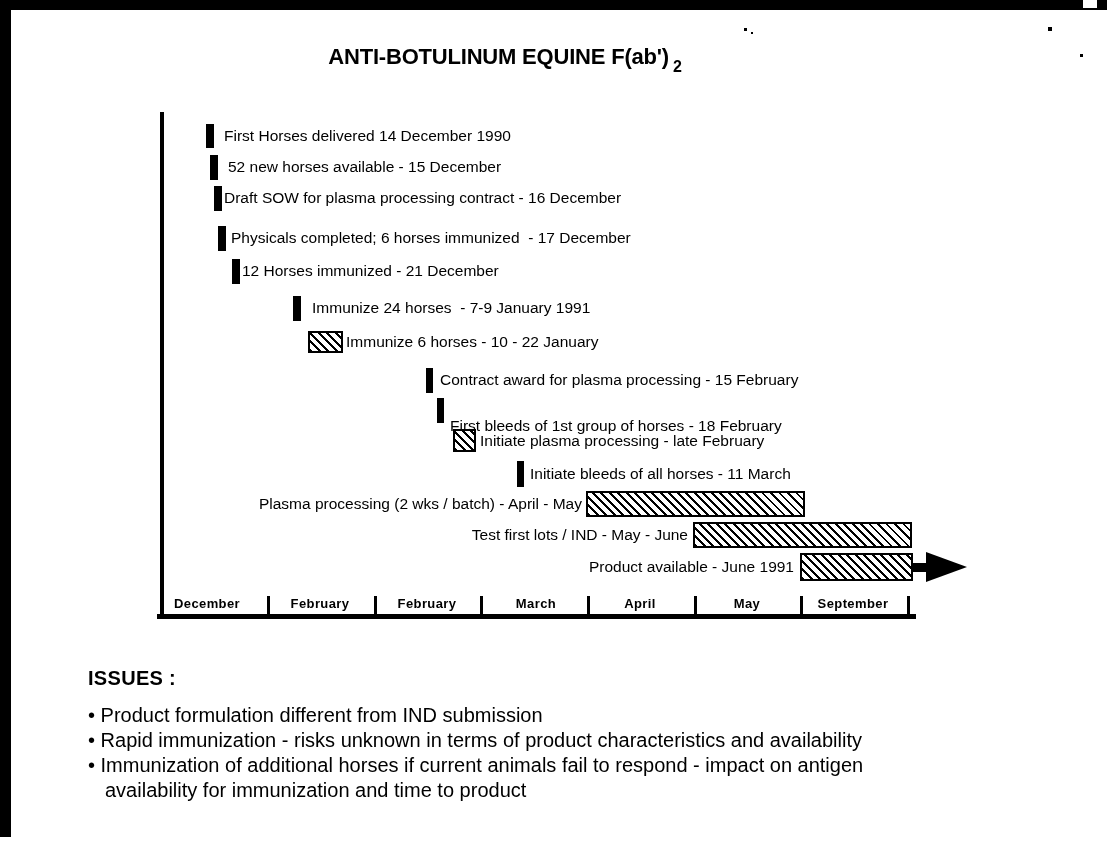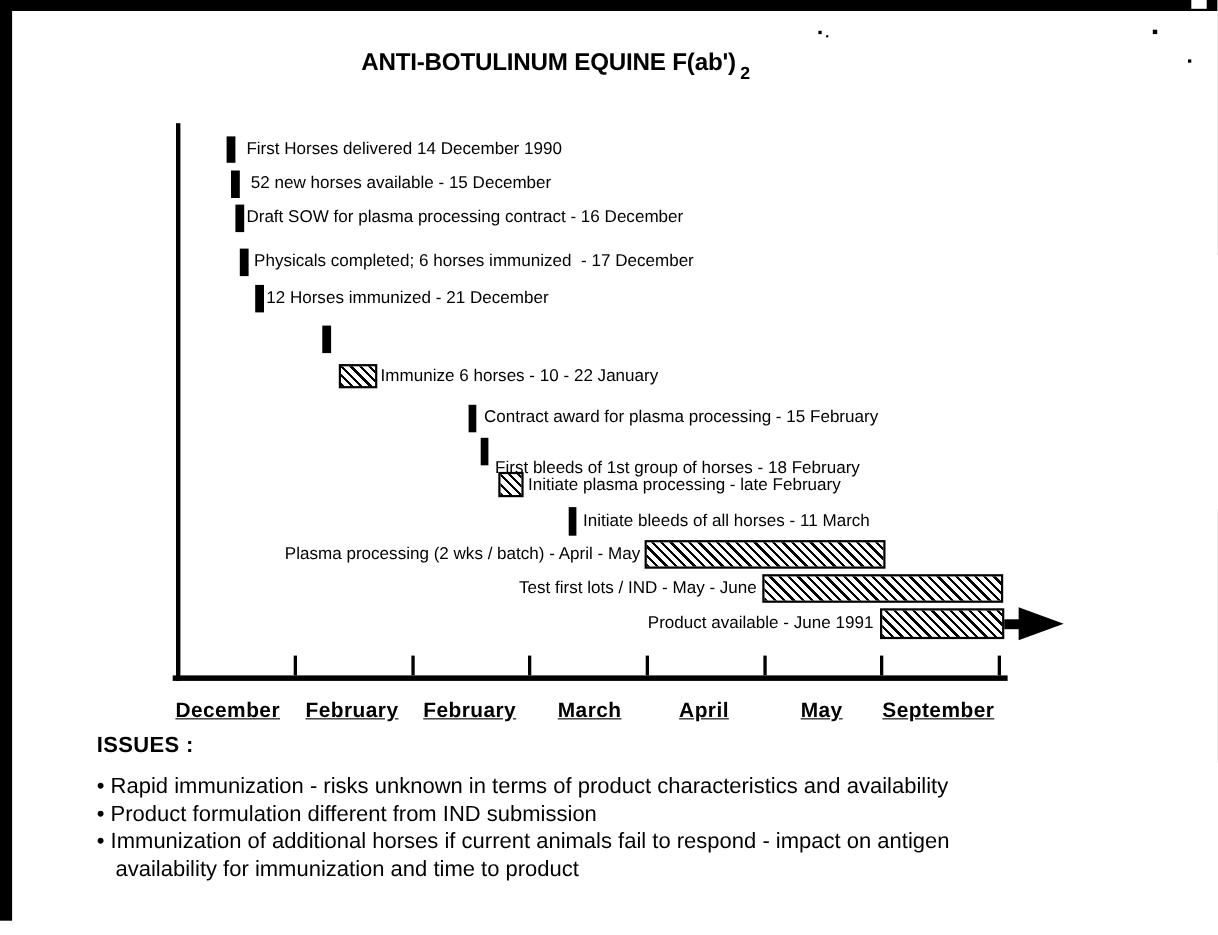--- a/index.html
+++ b/index.html
@@ -11,22 +11,22 @@
   .artifact { position:absolute; background:#000; }
   .artifact.white { background:#fff; }
   #title {
     position:absolute; top:44px; left:505px; transform:translateX(-50%);
     font-size:22px; font-weight:bold; white-space:pre; letter-spacing:-0.2px;
   }
   #title .sub { font-size:16px; position:relative; top:8px; margin-left:4px; font-weight:bold; }
   .axis-line { position:absolute; background:#000; }
   .axis-tick { position:absolute; width:3px; height:18px; background:#000; }
   .month-label {
-    position:absolute; top:636px; transform:translateX(-50%);
-    font-size:19px; font-weight:bold; letter-spacing:0.4px; white-space:pre;text-decoration:underline;
+    position:absolute; top:596px; transform:translateX(-50%);
+    font-size:13px; font-weight:bold; letter-spacing:0.4px; white-space:pre;
   }
   #task-layer { position:absolute; left:0; top:0; width:1107px; height:604px; }
   .tick-marker { position:absolute; background:#000; }
   .bar-marker {
     position:absolute; border:2.5px solid #000;
     background:repeating-linear-gradient(45deg,#000 0,#000 2px,#fff 2px,#fff 6px);
   }
   .task-label {
     position:absolute; font-size:15.5px; white-space:pre; transform:translateY(-50%);
   }
@@ -79,20 +79,21 @@
       <div class="task-label" style="top: 136px; left: 224px;">First Horses delivered 14 December 1990</div>
       <div class="tick-marker" style="left: 210px; top: 155px; width: 8px; height: 25px;"></div>
       <div class="task-label" style="top: 167px; left: 228px;">52 new horses available - 15 December</div>
       <div class="tick-marker" style="left: 214px; top: 186px; width: 8px; height: 25px;"></div>
       <div class="task-label" style="top: 198px; left: 224px;">Draft SOW for plasma processing contract - 16 December</div>
       <div class="tick-marker" style="left: 218px; top: 226px; width: 8px; height: 25px;"></div>
       <div class="task-label" style="top: 238px; left: 231px;">Physicals completed; 6 horses immunized  - 17 December</div>
       <div class="tick-marker" style="left: 232px; top: 259px; width: 8px; height: 25px;"></div>
       <div class="task-label" style="top: 271px; left: 242px; text-align: center;">12 Horses immunized - 21 December</div>
       <div class="tick-marker" style="left: 293px; top: 296px; width: 8px; height: 25px;"></div>
+      <div class="task-label" style="top: 308px; left: 312px;">Immunize 24 horses  - 7-9 January 1991</div>
       <div class="bar-marker" style="left: 308px; top: 331px; width: 35px; height: 22px;"></div>
       <div class="task-label" style="top: 342px; left: 346px;">Immunize 6 horses - 10 - 22 January</div>
       <div class="tick-marker" style="left: 426px; top: 368px; width: 7px; height: 25px;"></div>
       <div class="task-label" style="top: 380px; left: 440px;">Contract award for plasma processing - 15 February</div>
       <div class="tick-marker" style="left: 437px; top: 398px; width: 7px; height: 25px;"></div>
       <div class="task-label" style="top: 426px; left: 450px;">First bleeds of 1st group of horses - 18 February</div>
       <div class="bar-marker" style="left: 453px; top: 429px; width: 23px; height: 23px;"></div>
       <div class="task-label" style="top: 441px; left: 480px;">Initiate plasma processing - late February</div>
       <div class="tick-marker" style="left: 517px; top: 461px; width: 7px; height: 26px;"></div>
       <div class="task-label" style="top: 474px; left: 530px;">Initiate bleeds of all horses - 11 March</div>
@@ -102,20 +103,20 @@
       <div class="task-label left" style="top: 535px; right: 419px;">Test first lots / IND - May - June</div>
       <div class="bar-marker" style="left: 800px; top: 553px; width: 113px; height: 28px;"></div>
       <div class="arrow-shaft" style="left: 913px; top: 563px; width: 16px; height: 9px;"></div>
       <div class="arrow-head" style="left: 926px; top: 552px;"></div>
       <div class="task-label left" style="top: 567px; right: 313px;">Product available - June 1991</div>
     </div>
 
   <div id="issues">
     <div class="heading">ISSUES :</div>
     <div id="issues-list">
+        <div class="bullet">• Product formulation different from IND submission</div>
         <div class="bullet">• Rapid immunization - risks unknown in terms of product characteristics and availability</div>
-        <div class="bullet">• Product formulation different from IND submission</div>
         <div class="bullet">• Immunization of additional horses if current animals fail to respond - impact on antigen
 availability for immunization and time to product</div>
       </div>
   </div>
 
 </div>
 
 </body></html>

